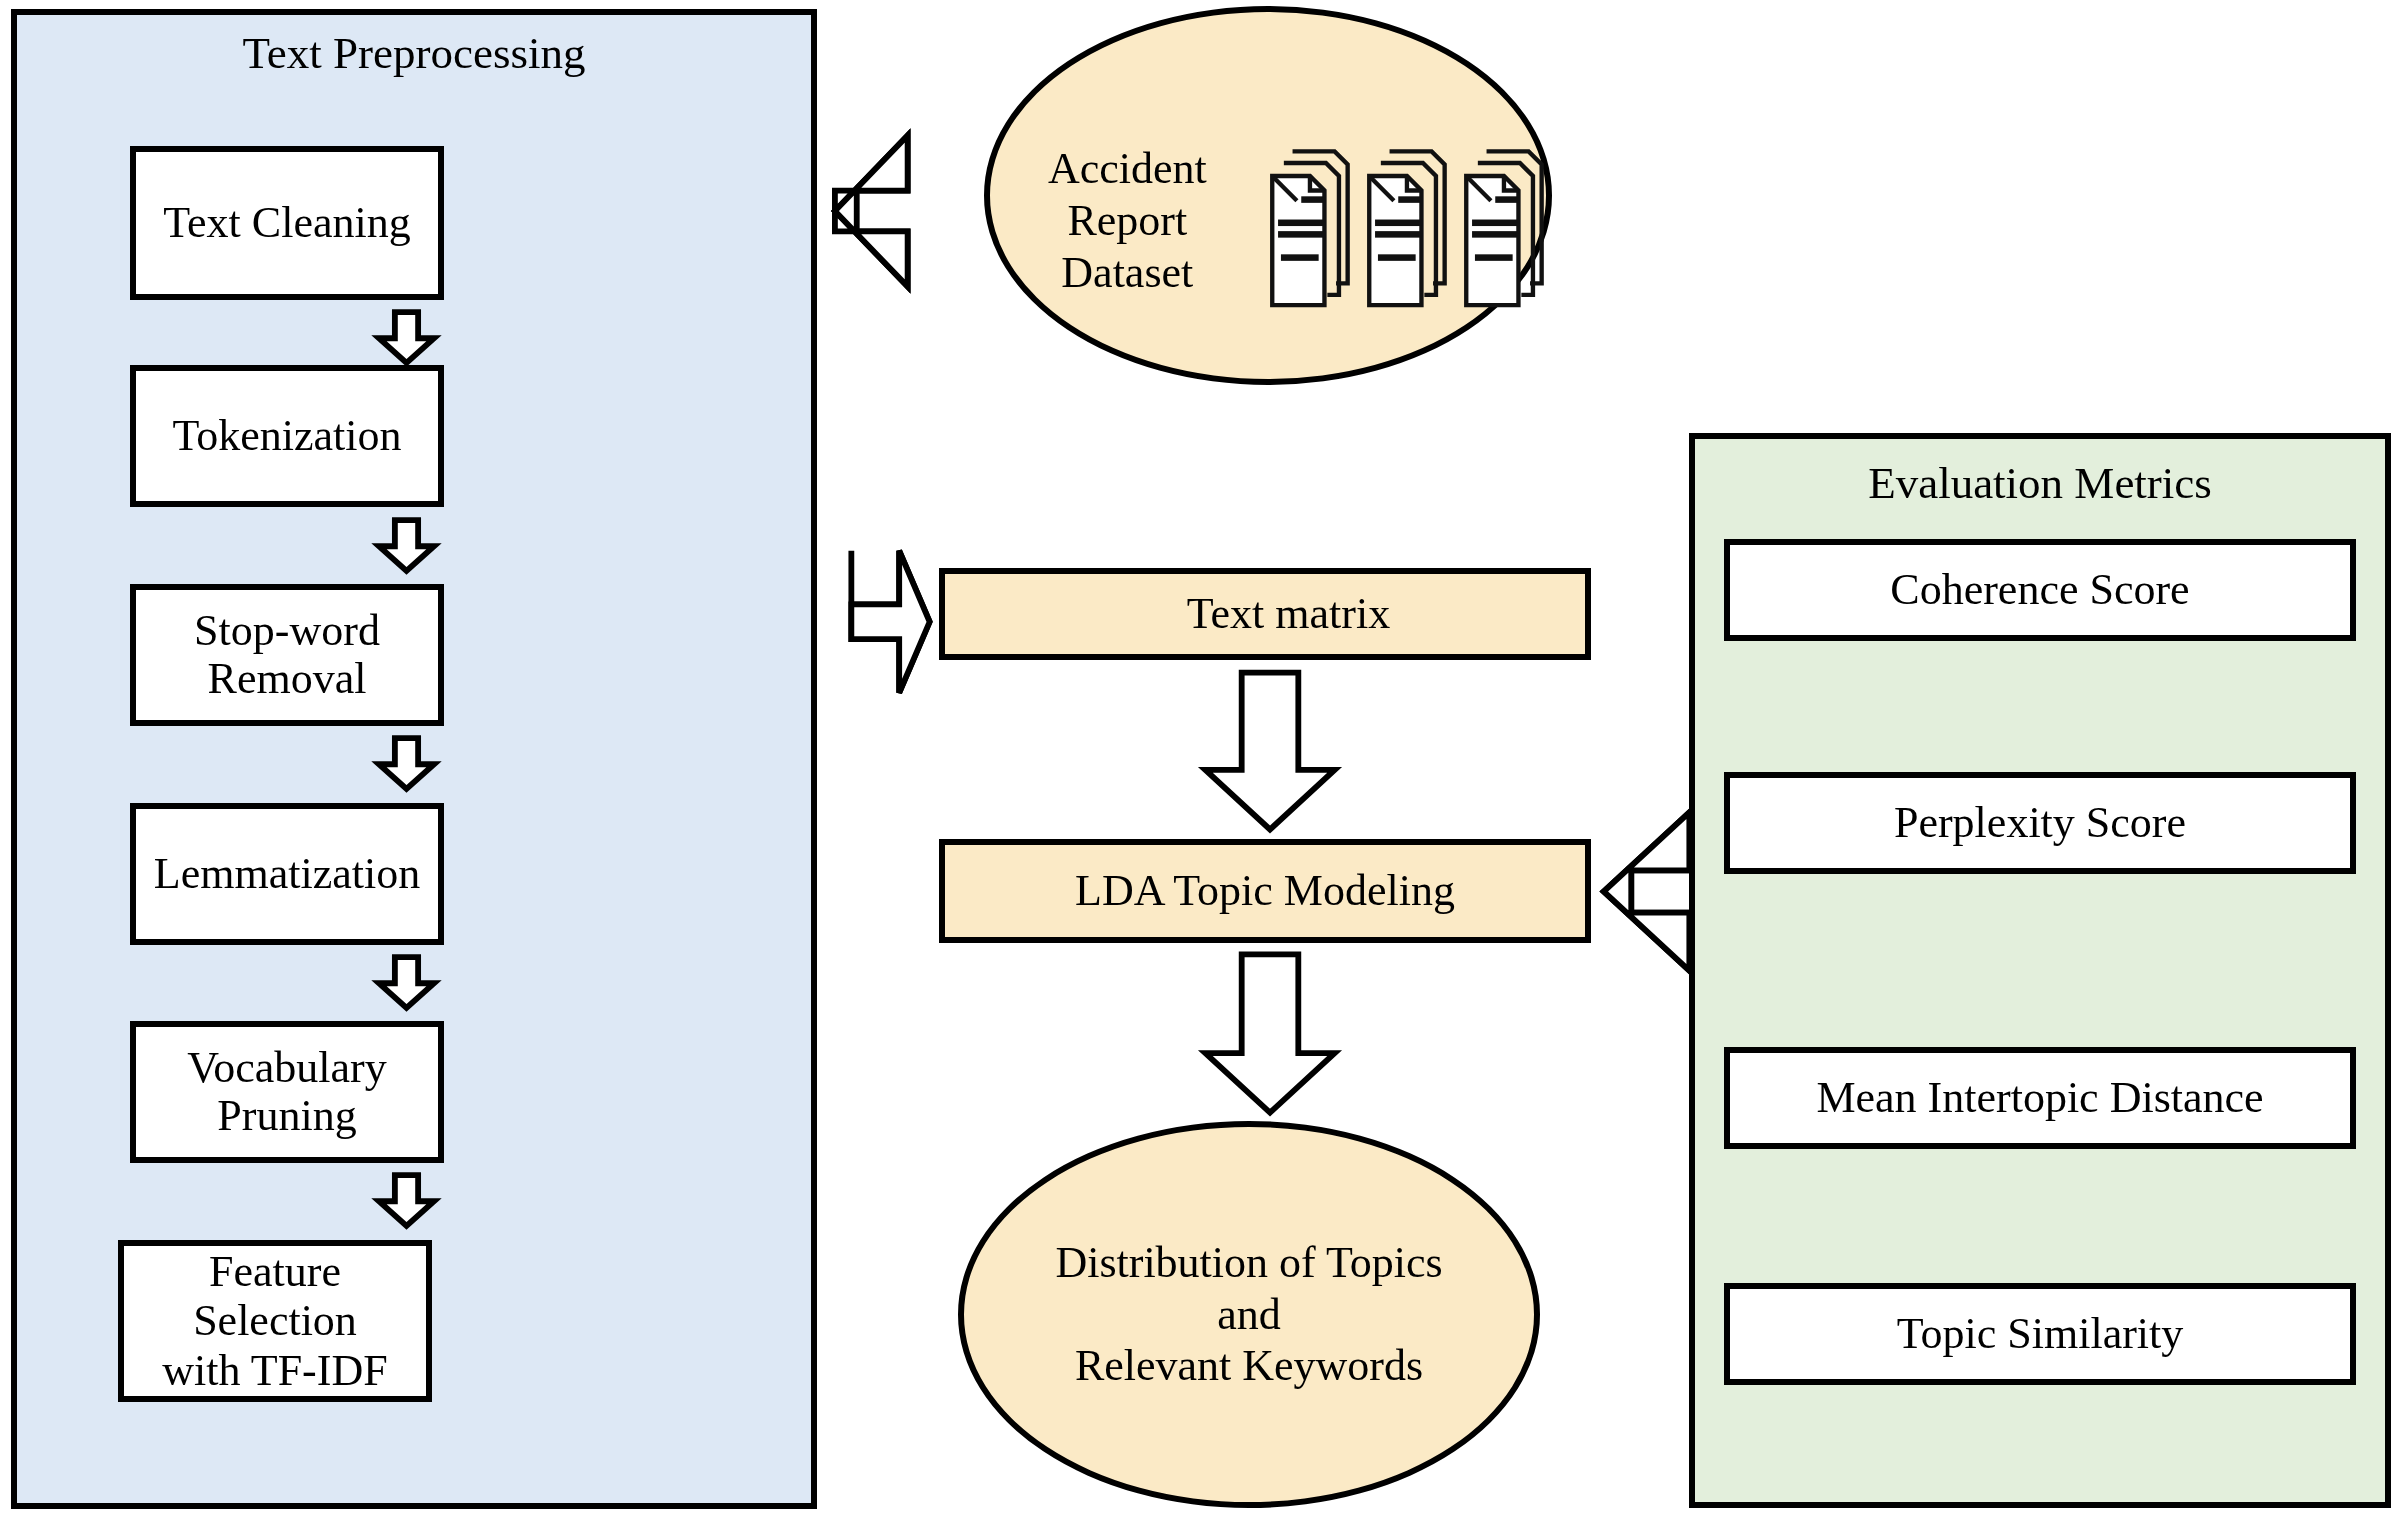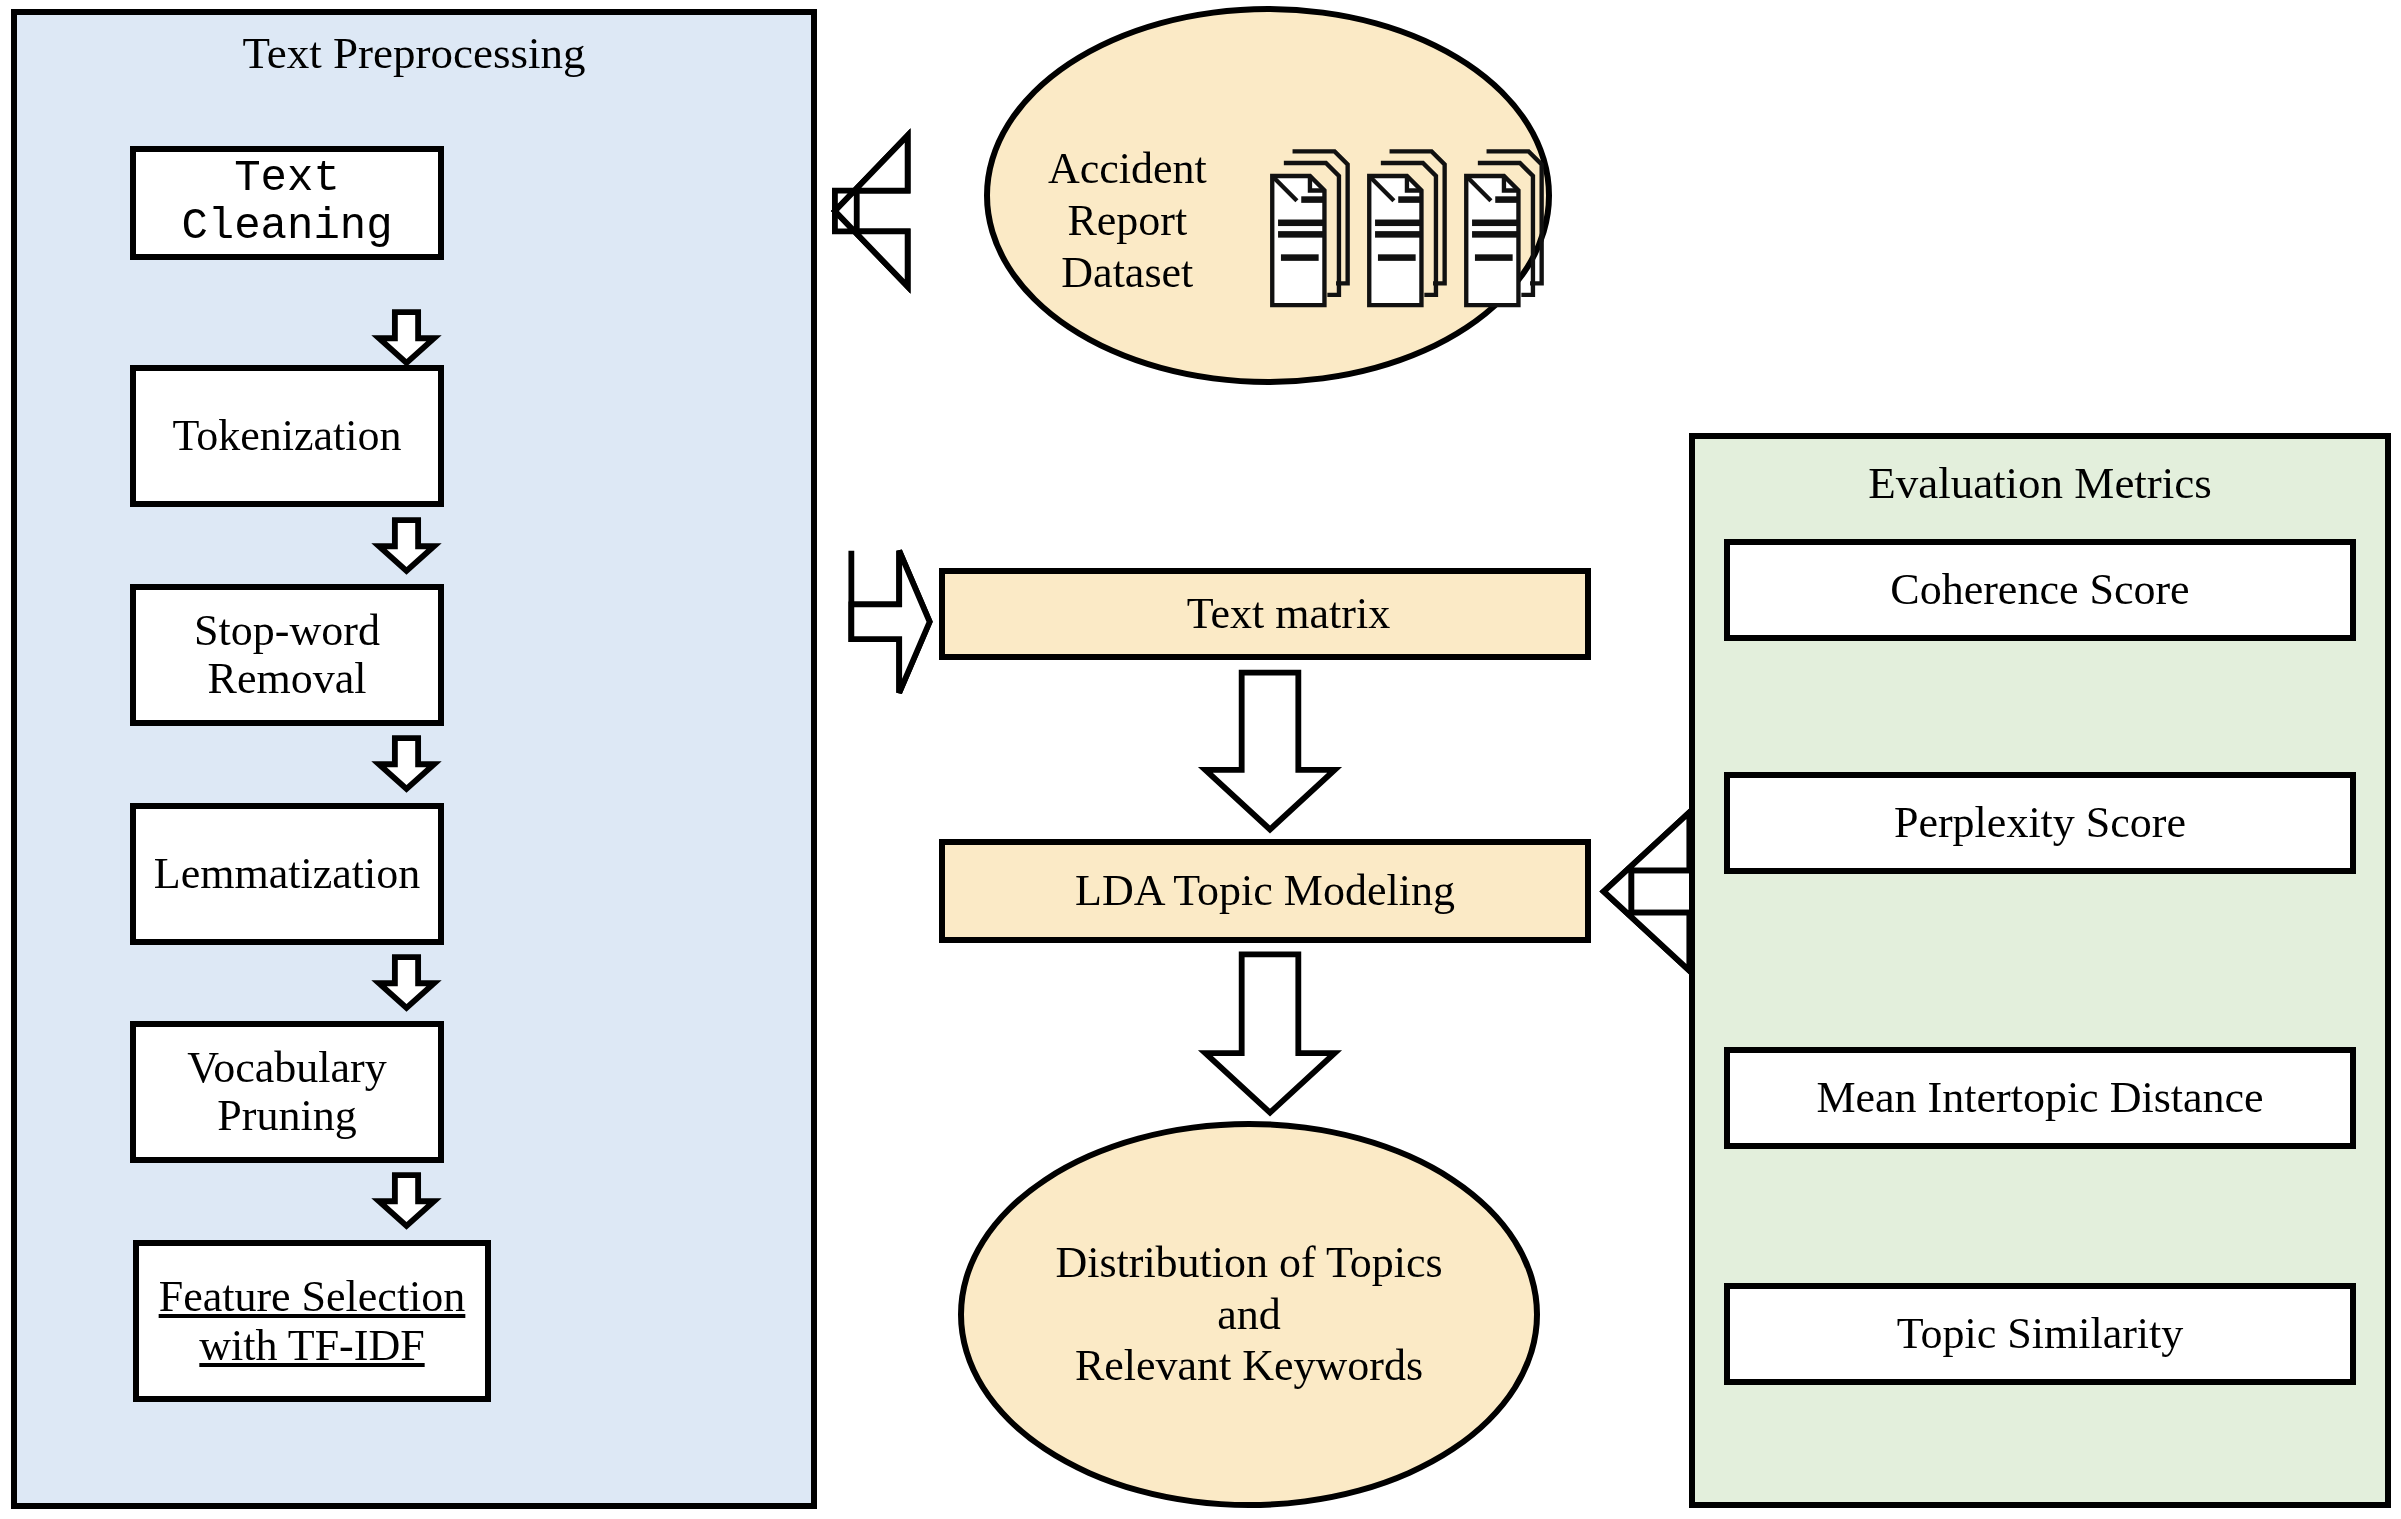--- a/index.html
+++ b/index.html
@@ -42,21 +42,21 @@
 </style>
 </head>
 <body>
 
 <div class="stage">
 
   <div class="panel" id="blue-panel">
     <div class="panel-title" style="top:16px;">Text Preprocessing</div>
   </div>
 
-  <div class="pbox" style="left:130px;top:146px;width:314px;height:114px;font-family:Liberation Mono, monospace;">Text Cleaning</div>
+  <div class="pbox" style="left:130px;top:146px;width:314px;height:154px;">Text Cleaning</div>
 
   <div class="arrow" style="left:376px;top:309px;">
     <svg width="61" height="57" viewBox="0 0 84 78" aria-hidden="true">
       <polygon points="26,4 58,4 58,40 80,40 42,74 4,40 26,40"></polygon>
     </svg>
   </div>
 
   <div class="pbox" style="left:130px;top:365px;width:314px;height:142px;">Tokenization</div>
 
   <div class="arrow" style="left:376px;top:517px;">
@@ -82,21 +82,21 @@
   </div>
 
   <div class="pbox" style="left:130px;top:1021px;width:314px;height:142px;">Vocabulary Pruning</div>
 
   <div class="arrow" style="left:376px;top:1172px;">
     <svg width="61" height="57" viewBox="0 0 84 78" aria-hidden="true">
       <polygon points="26,4 58,4 58,40 80,40 42,74 4,40 26,40"></polygon>
     </svg>
   </div>
 
-  <div class="pbox two-line" style="left:133px;top:1240px;width:358px;height:162px;white-space:pre-line;text-decoration:underline;">Feature Selection
+  <div class="pbox two-line" style="left:118px;top:1240px;width:314px;height:162px;white-space:pre-line;">Feature Selection
 with TF-IDF</div>
 
   <div class="arrow" style="left:832px;top:131px;">
     <svg width="80" height="160" viewBox="0 0 110 220" aria-hidden="true">
       <polygon points="104,6 104,82 4,82 4,138 104,138 104,214 4,110"></polygon>
       <polygon points="104,6 104,82 34,82 34,138 104,138 104,214 4,110" style="fill:#ffffff;"></polygon>
     </svg>
   </div>
 
   <div class="ellipse" id="dataset-ellipse" style="left:984px;top:5.8px;width:568px;height:379px;padding-top:52px;">

